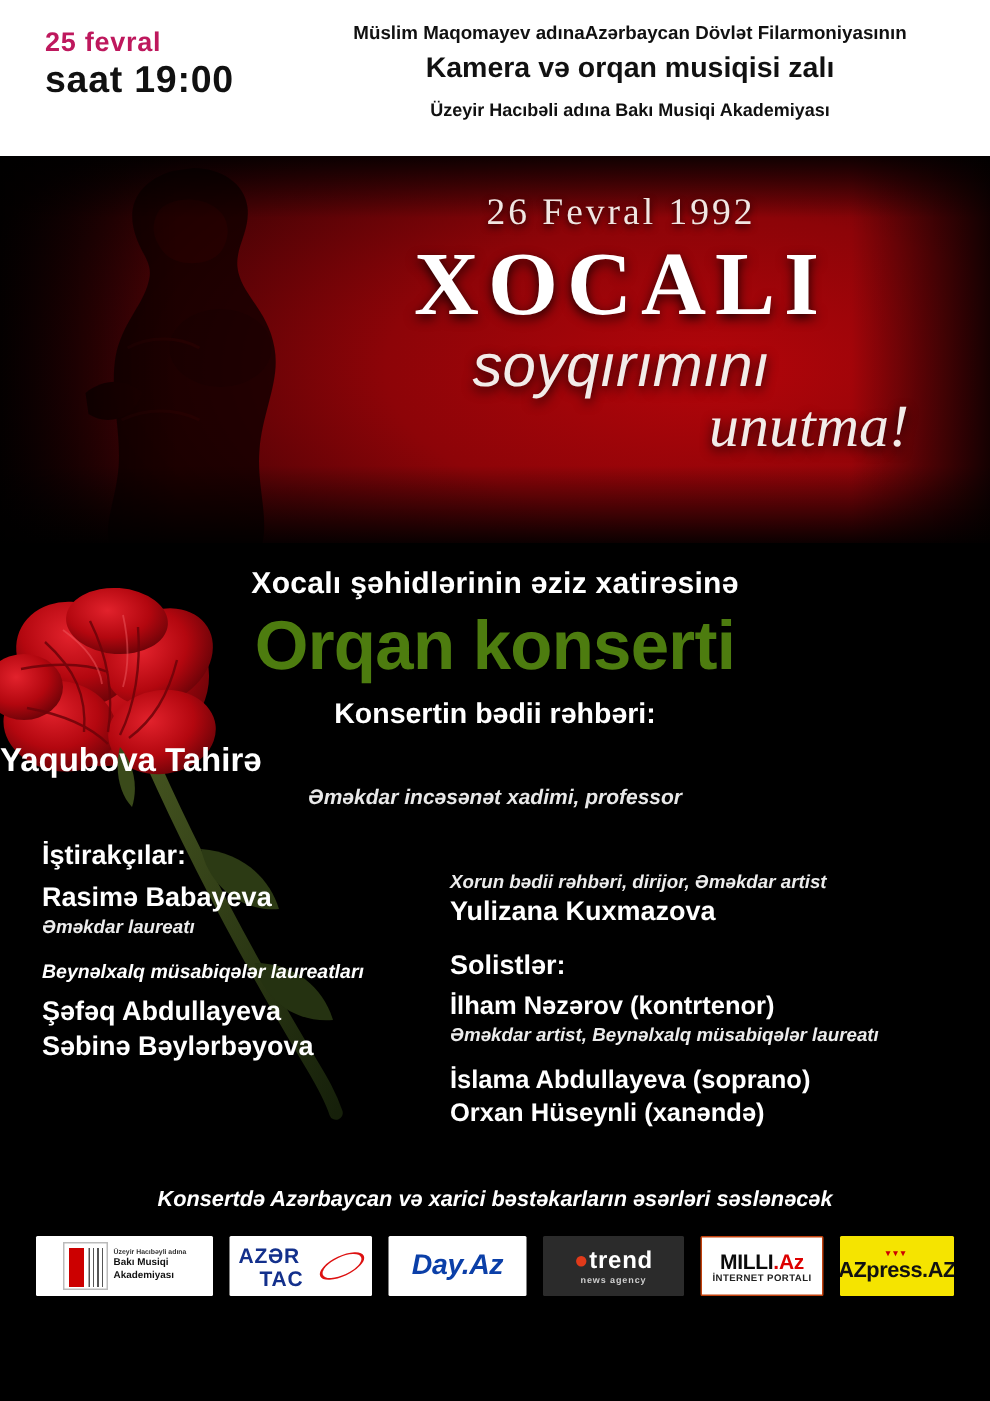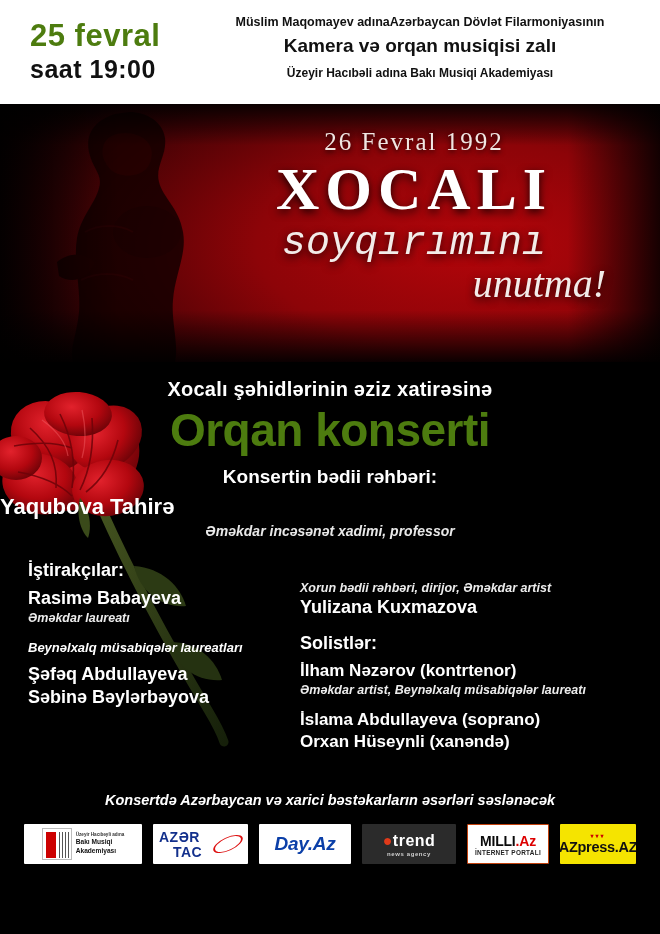--- a/index.html
+++ b/index.html
@@ -24,25 +24,25 @@
     height: 104px;
     background: #ffffff;
     color: #000;
   }
   .date-block {
     position: absolute;
     left: 30px; top: 18px;
     text-align: left;
   }
   .date-line1 {
-    font-size: 31px;
+    font-size: 18px;
     font-weight: bold;
     letter-spacing: .5px;
     line-height: 1.18;
-    color: #4d7c0f;
+    color: #be185d;
   }
   .date-line2 {
     font-size: 25px;
     font-weight: bold;
     letter-spacing: .5px;
     line-height: 1.18;
     color: #111;
   }
   .venue-block {
     position: absolute;
@@ -115,21 +115,21 @@
     font-family: "Liberation Serif", serif;
     font-size: 60px;
     font-weight: bold;
     letter-spacing: 6px;
     color: #ffffff;
     line-height: 1.05;
     margin-top: 2px;
     text-shadow: 0 3px 8px rgba(0,0,0,.85);
   }
   .hero-sub1 {
-    font-family: Liberation Mono, monospace;
+    font-family: Liberation Sans, sans-serif;
     font-style: italic;
     font-size: 40px;
     color: #f2ece9;
     line-height: 1.05;
     margin-top: 2px;
     text-shadow: 0 3px 8px rgba(0,0,0,.85);
   }
   .hero-sub2 {
     font-family: "Liberation Serif", serif;
     font-style: italic;

